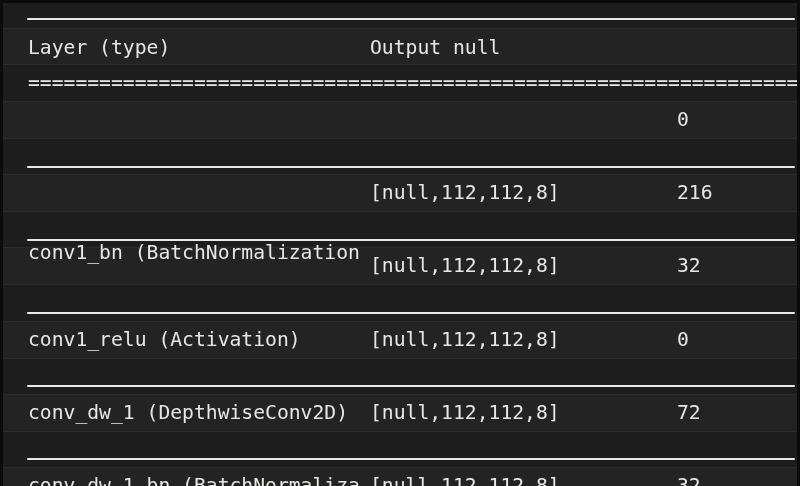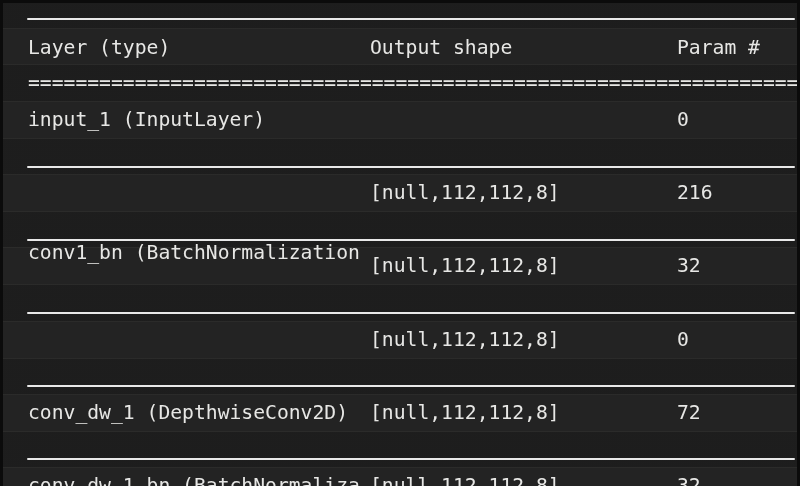--- a/index.html
+++ b/index.html
@@ -65,38 +65,37 @@
 </style>
 </head>
 <body>
 
 <div class="screen">
   <div class="scanlines"></div>
 
   <div class="rule" style="top:18px"></div>
 
   <div class="cell col1" style="top:38px">Layer (type)</div>
-  <div class="cell col2" style="top:38px">Output shape</div>
-  <div class="cell col3" style="top:38px">Param #</div>
+  <div class="cell col2" style="top:38px">Output null</div>
 
   <div class="cell col1" style="top:73px">=================================================================</div>
 
-  <div class="cell col1" style="top:110px">input_1 (InputLayer)</div>
   <div class="cell col3" style="top:110px">0</div>
   <div class="rule" style="top:166px"></div>
 
   <div class="cell col2" style="top:183px">[null,112,112,8]</div>
   <div class="cell col3" style="top:183px">216</div>
   <div class="rule" style="top:239px"></div>
 
   <div class="cell col1" style="top:243px">conv1_bn (BatchNormalization</div>
   <div class="cell col2" style="top:256px">[null,112,112,8]</div>
   <div class="cell col3" style="top:256px">32</div>
   <div class="rule" style="top:312px"></div>
 
+  <div class="cell col1" style="top:330px">conv1_relu (Activation)</div>
   <div class="cell col2" style="top:330px">[null,112,112,8]</div>
   <div class="cell col3" style="top:330px">0</div>
   <div class="rule" style="top:385px"></div>
 
   <div class="cell col1" style="top:403px">conv_dw_1 (DepthwiseConv2D)</div>
   <div class="cell col2" style="top:403px">[null,112,112,8]</div>
   <div class="cell col3" style="top:403px">72</div>
   <div class="rule" style="top:458px"></div>
 
   <div class="cell col1" style="top:476px">conv_dw_1_bn (BatchNormaliza</div>

